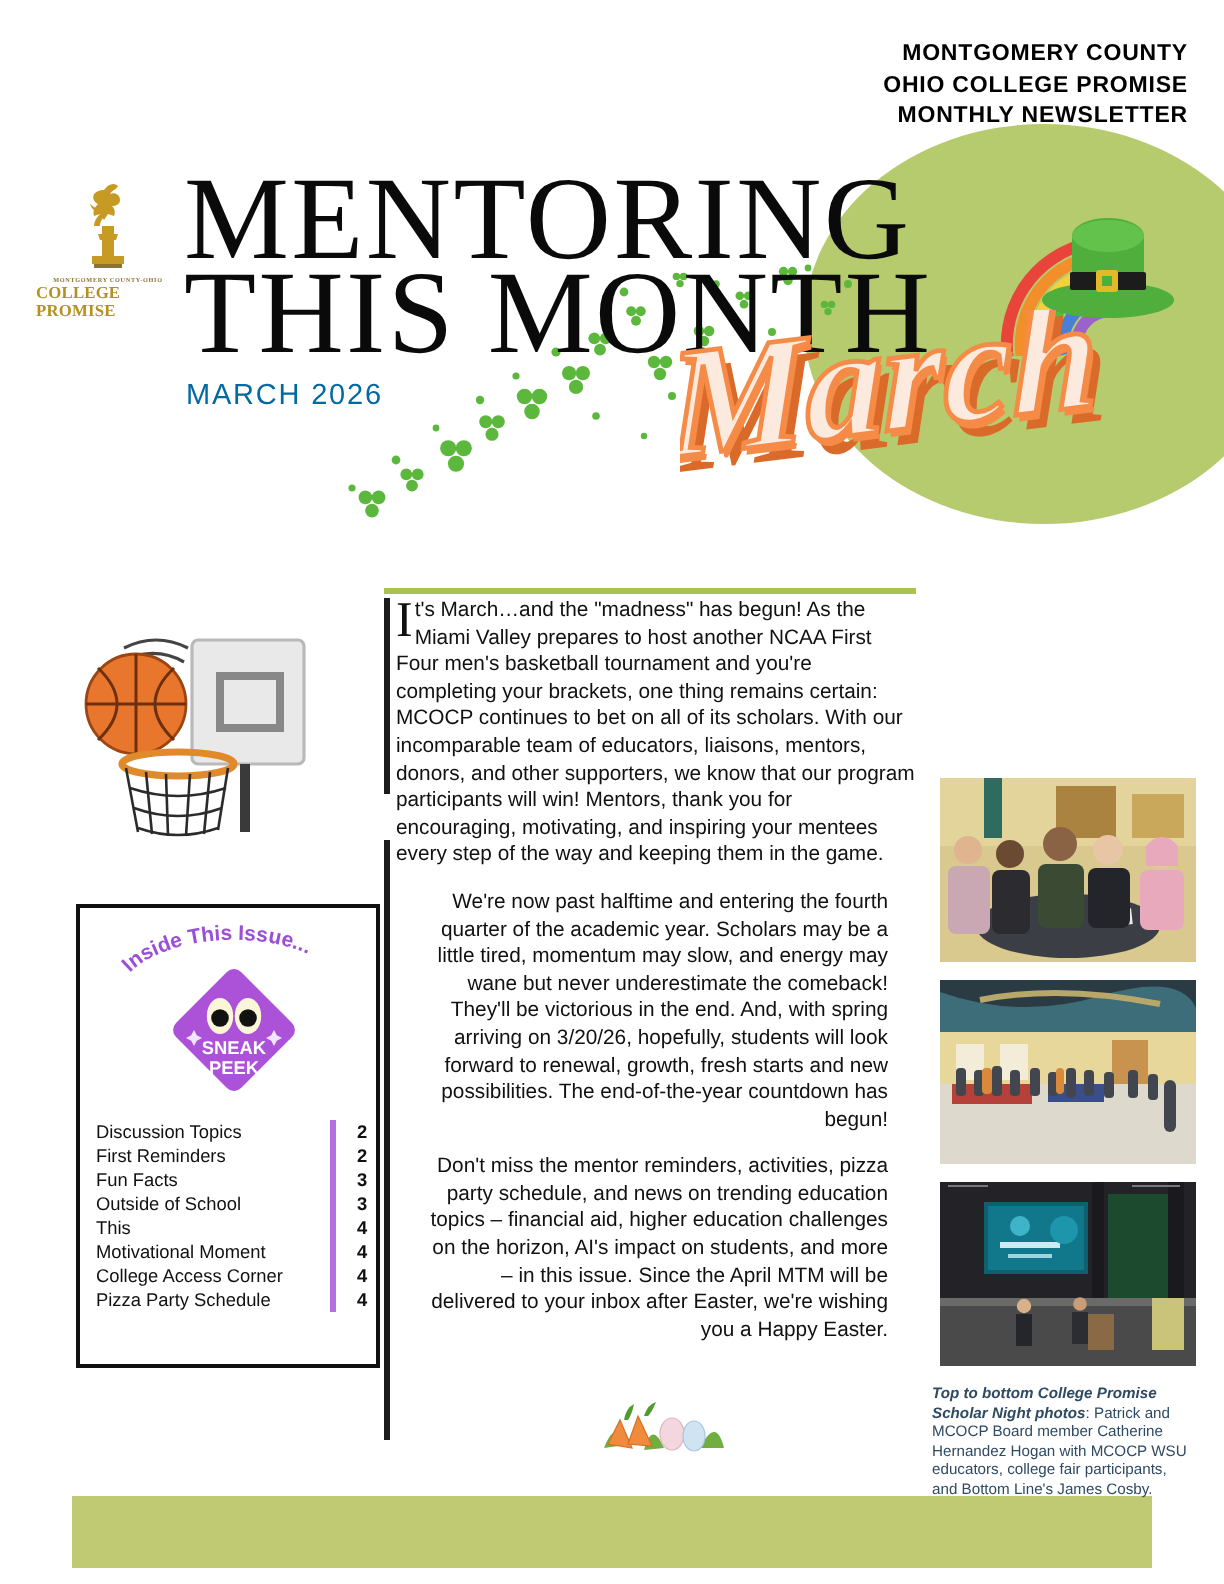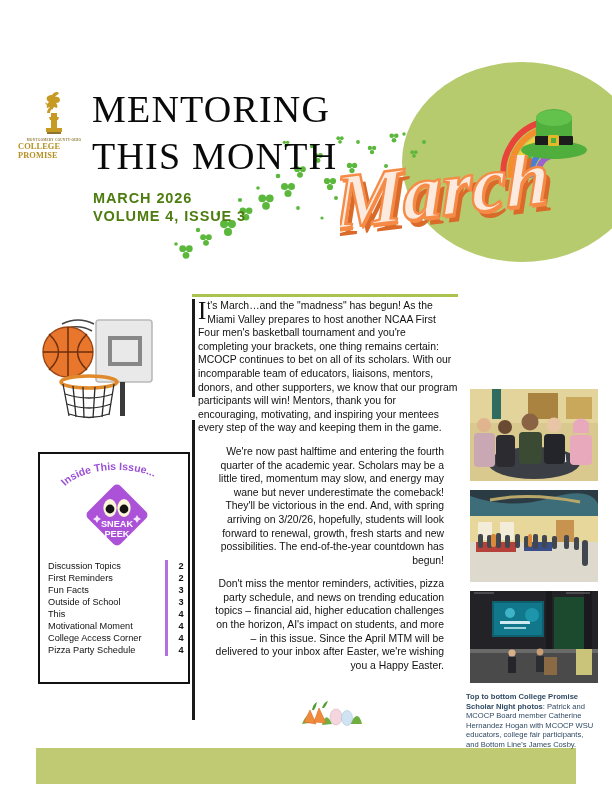--- a/index.html
+++ b/index.html
@@ -33,30 +33,30 @@
   }
   .logo-torch { width: 44px; height: 46px; }
   .logo-cap { font-size: 3.1px; letter-spacing: .35px; color: #8a7430;
               font-family: "Liberation Serif", serif; font-weight: bold; margin-top:1px;}
   .logo-name { font-family: "Liberation Serif", serif; font-weight: bold;
                font-size: 8.4px; color: #b58f20; letter-spacing: .1px; line-height: 9px;}
 
   .masthead {
     position: absolute; left: 92px; top: 86px; z-index: 5;
     font-family: "Liberation Serif", serif;
-    font-size: 38px; line-height: 47px;
+    font-size: 59px; line-height: 47px;
     letter-spacing: 1.2px; color: #0a0a0a;
     font-weight: 400;
   }
   .masthead .l2 { display:block;text-align:center; }
 
   .issue-line {
     position: absolute; left: 93px; top: 190px; z-index: 6;
     font-size: 14.5px; line-height: 17.5px; letter-spacing: .9px;
-    color: #4d7c0f; font-weight: 700;
+    color: #0369a1; font-weight: 400;
   }
 
   
   .shamrocks { position:absolute; left:0; top:80px; width:612px; height:190px; z-index:4; pointer-events:none;}
 
   
   .march-word {
     position: absolute; left: 340px; top: 155px; z-index: 7;
     width: 270px; height: 105px;
   }
@@ -114,36 +114,41 @@
   
   .photo { position:absolute; right: 14px; z-index:5; overflow:hidden; }
   .ph1 { top: 389px; width: 128px; height: 92px; }
   .ph2 { top: 490px; width: 128px; height: 92px; }
   .ph3 { top: 591px; width: 128px; height: 92px; }
 
   .caption {
     position:absolute; right: 14px; top: 692px; width: 132px; z-index: 7;
     font-size: 7.6px; line-height: 9.6px; color:#2f4a63;
   }
-  .caption b { }
+  .caption b { font-style: italic; }
 
   .footer-bar {
     position:absolute; left: 36px; top: 748px; width: 540px; height: 36px;
     background:#bfca72; z-index:2;
   }
 
   .carrots { position:absolute; left: 300px; top: 700px; width: 64px; height: 28px; z-index:6;}
 </style>
 </head>
 <body>
 
 <div class="page">
 
   <div class="hdr-green-circle"></div>
 
+  <div class="hdr-kicker">
+    <div>MONTGOMERY COUNTY</div>
+    <div>OHIO COLLEGE PROMISE</div>
+    <div>MONTHLY NEWSLETTER</div>
+  </div>
 
   <svg class="shamrocks" viewBox="0 0 612 190">
     <g fill="#5cb83c">
       <g transform="translate(300,92) scale(0.95)">
           <circle cx="-3" cy="-3" r="3.1"></circle>
           <circle cx="3" cy="-3" r="3.1"></circle>
           <circle cx="0" cy="3" r="3.1"></circle>
         </g>
       <g transform="translate(318,78) scale(0.8)">
           <circle cx="-3" cy="-3" r="3.1"></circle>
@@ -250,21 +255,20 @@
     <div class="logo-name">COLLEGE PROMISE</div>
   </div>
 
   <div class="masthead">
     <span>MENTORING</span>
     <span class="l2">THIS MONTH</span>
   </div>
 
   <div class="issue-line">
     <div>MARCH 2026</div>
-    <div>VOLUME 4, ISSUE 3</div>
   </div>
 
   <svg class="rainbow-hat" viewBox="0 0 120 100">
     <g fill="none" stroke-width="6" transform="rotate(-12 60 60)">
       <path d="M12 96 A52 52 0 0 1 64 44" stroke="#e8443a"></path>
       <path d="M19 96 A45 45 0 0 1 64 51" stroke="#f28f2b"></path>
       <path d="M26 96 A38 38 0 0 1 64 58" stroke="#f4d03a"></path>
       <path d="M33 96 A31 31 0 0 1 64 65" stroke="#5cb83c"></path>
       <path d="M40 96 A24 24 0 0 1 64 72" stroke="#4a7fd4"></path>
       <path d="M47 96 A17 17 0 0 1 64 79" stroke="#9b63c9"></path>

